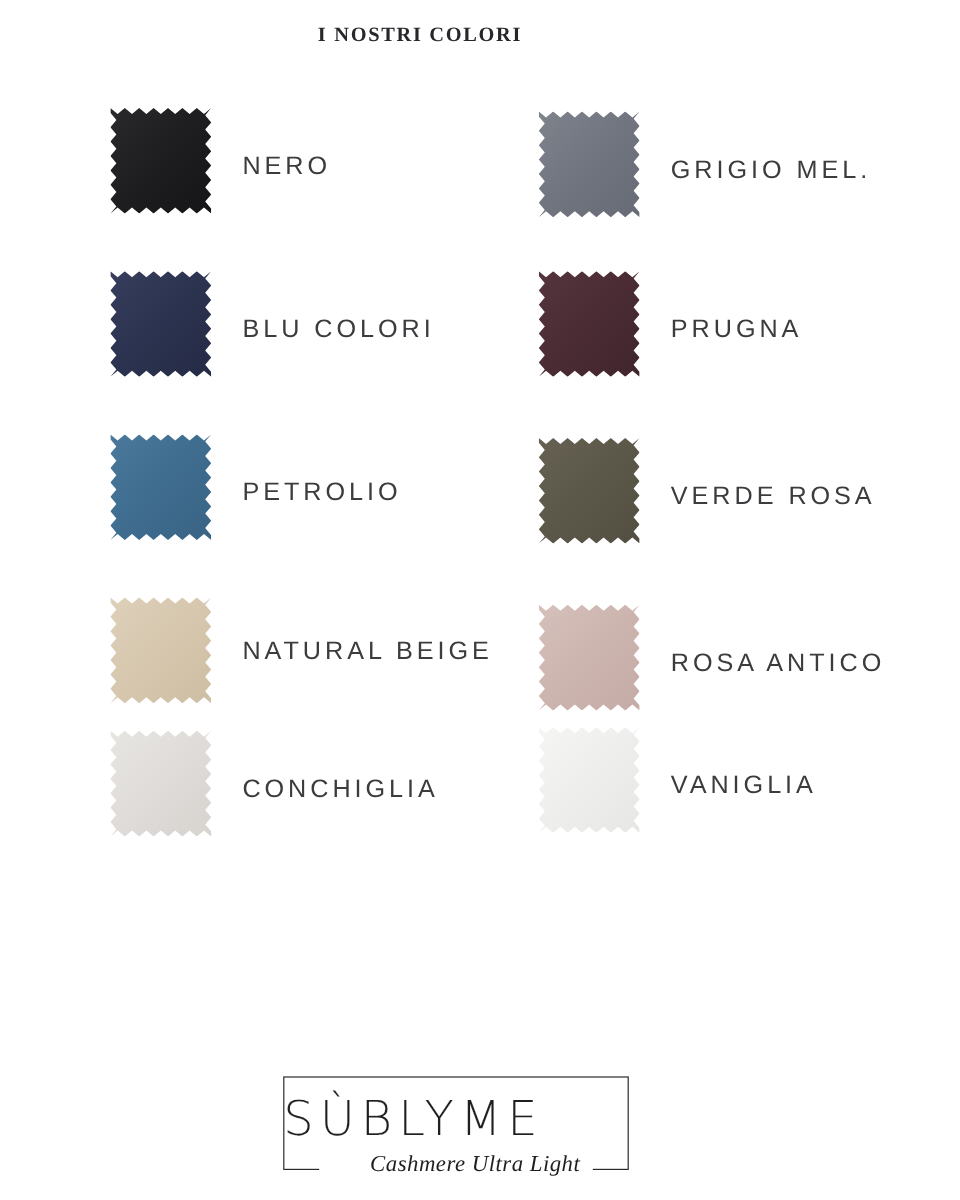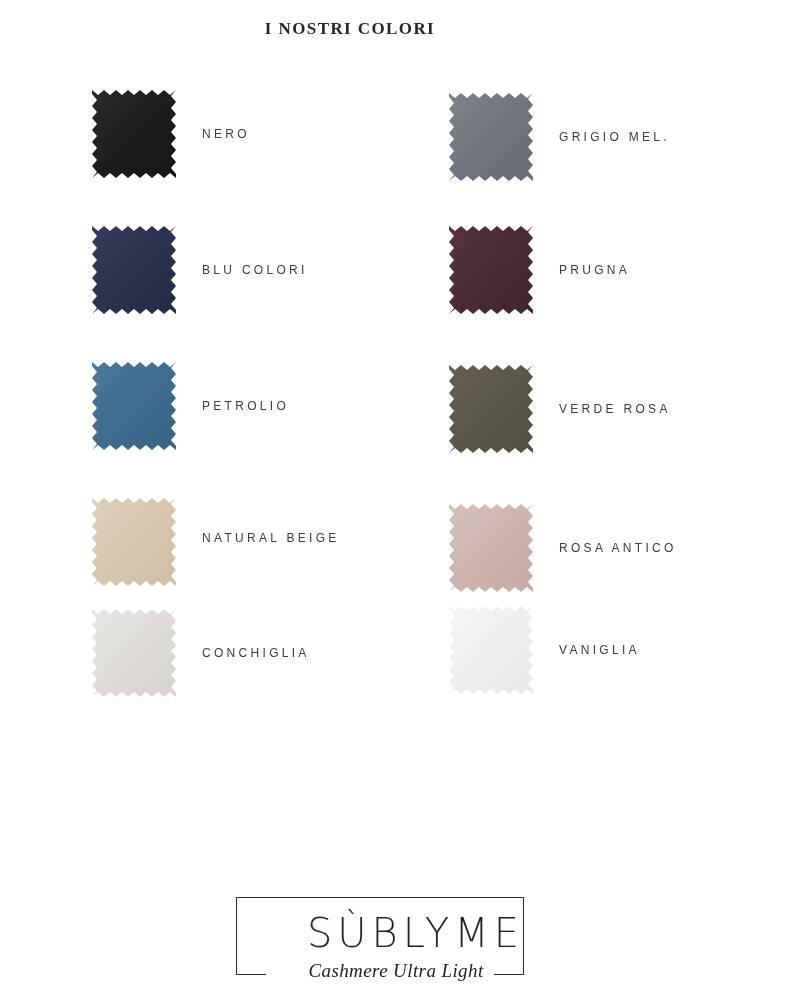--- a/index.html
+++ b/index.html
@@ -61,21 +61,21 @@
     flex: 0 0 auto;
   }
   .swatch-chip svg {
     display: block;
     width: 92px;
     height: 96px;
   }
 
   .swatch-label {
     font-family: "Liberation Sans", sans-serif;
-    font-size: 12px;
+    font-size: 21px;
     font-weight: 400;
     letter-spacing: 3.3px;
     color: #3c3c3f;
     white-space: nowrap;
     margin-left: 22px;
     margin-top: 41px;
   }
 
   
   .nudge-down-6 .swatch-chip { margin-top: 6px; }
@@ -108,21 +108,21 @@
     top: 70px;
     width: 228px;
     height: 16px;
     background: #ffffff;
   }
   .logo-wordmark {
     position: absolute;
     left: 0;
     top: 12px;
     width: 288px;
-    text-align: right;
+    text-align: left;
     font-family: "DejaVu Sans", sans-serif;
     font-weight: 300;
     font-size: 40px;
     letter-spacing: 5px;
     color: #1f1f1f;
     line-height: 48px;
     -webkit-text-stroke: 0.1px #ffffff;
     white-space: nowrap;
   }
   .logo-tagline {

